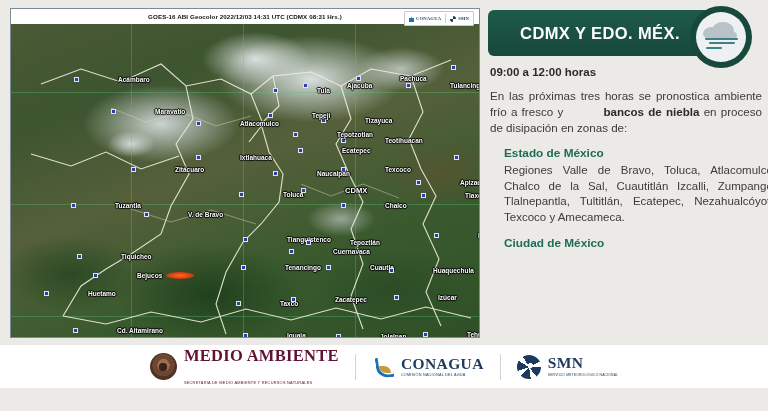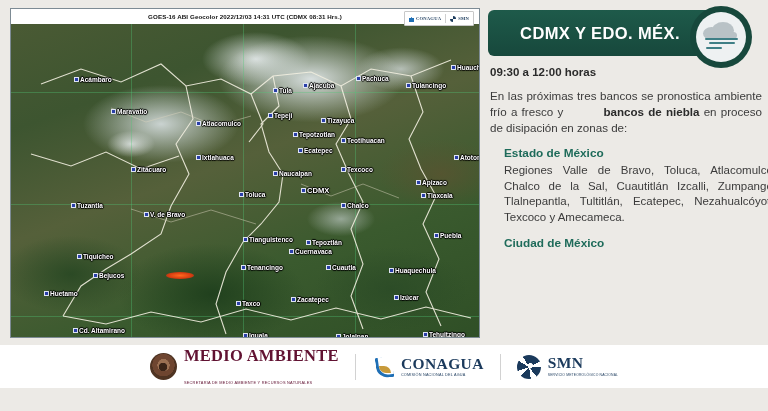--- a/index.html
+++ b/index.html
@@ -64,21 +64,21 @@
     position:absolute; left:155px; top:248px; width:28px; height:7px;
     background:radial-gradient(ellipse at 50% 50%, #ff6a1f 0%, #d63a10 60%, rgba(214,58,16,0) 100%);
     z-index:4; border-radius:50%;
   }
 
   .city { position:absolute; z-index:5; display:flex; align-items:center; gap:1px; }
   .city .dot { width:5px; height:5px; background:#2a3fa8; border:1px solid #dfe4f5; flex:none; }
   .city .nm {
     font-size:6.5px; color:#ffffff; font-family:"Liberation Sans", sans-serif;
     text-shadow:0 0 1px #000, 1px 0 1px #000, 0 1px 1px #000, -1px 0 1px #000, 0 -1px 1px #000;
-    white-space:nowrap; font-weight:bold;
+    white-space:nowrap; font-weight:bold;padding-left:38px;
   }
   .city.big .nm { font-size:7.6px; }
 
   
   .right { position:absolute; left:488px; top:0; width:280px; height:340px; }
 
   .banner {
     position:absolute; left:0; top:10px; width:224px; height:46px;
     background:linear-gradient(180deg,#1e5a4a 0%,#17483c 100%);
     border-radius:6px; z-index:2;
@@ -462,24 +462,24 @@
             <span></span>
           </div>
         <div class="fog-lines">
           <i></i>
             <i></i>
             <i></i>
         </div>
       </div>
     </div>
 
-    <div class="time-line">09:30 a 12:00 horas</div>
+    <div class="time-line">09:00 a 12:00 horas</div>
 
     <div class="body-text">
-      <span>En las próximas tres bancos se pronostica ambiente frío a fresco y </span><b>bancos de niebla</b><span> en proceso de disipación en zonas de:</span>
+      <span>En las próximas tres horas se pronostica ambiente frío a fresco y </span><b>bancos de niebla</b><span> en proceso de disipación en zonas de:</span>
     </div>
 
     <div class="sec sec-edomex">
       <div class="sec-title">Estado de México</div>
       <div class="sec-body">Regiones Valle de Bravo, Toluca, Atlacomulco, Chalco de la Sal, Cuautitlán Izcalli, Zumpango, Tlalnepantla, Tultitlán, Ecatepec, Nezahualcóyotl, Texcoco y Amecameca.</div>
     </div>
 
     <div class="sec sec-cdmx">
       <div class="sec-title">Ciudad de México</div>
     </div>

